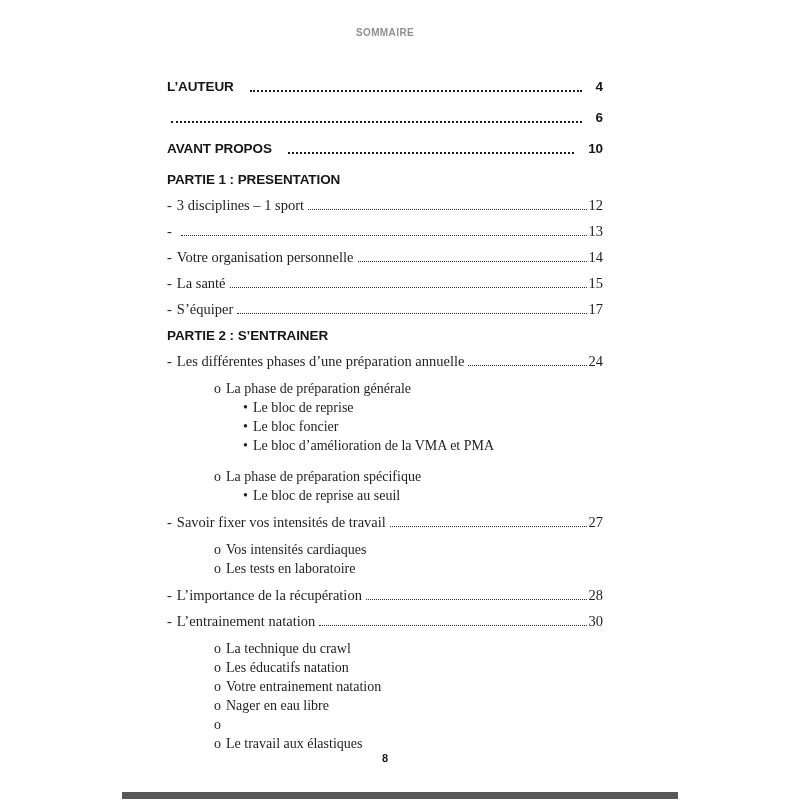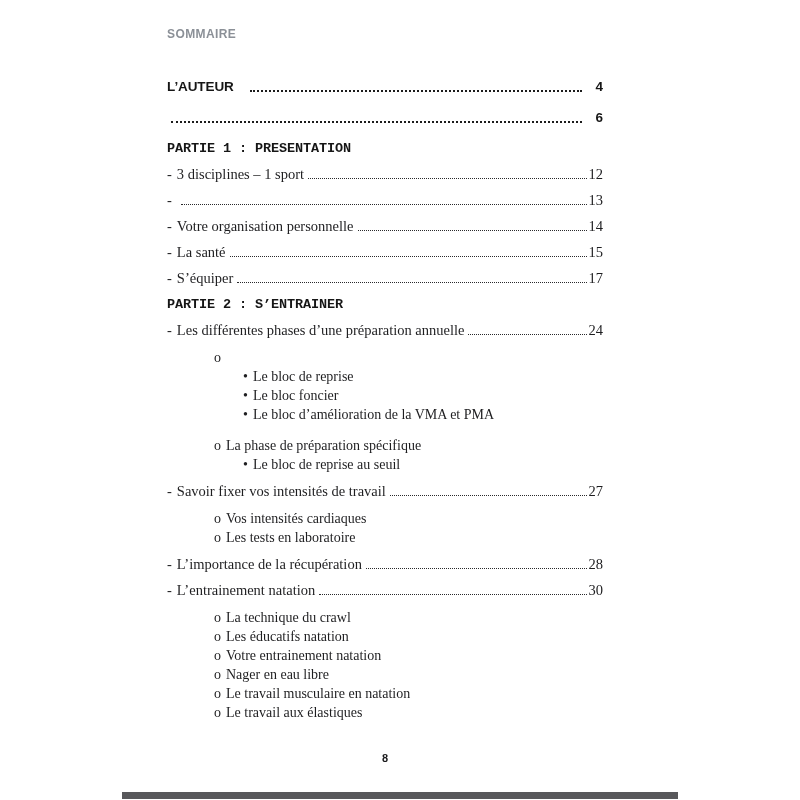--- a/index.html
+++ b/index.html
@@ -9,38 +9,39 @@
     --bar-color:#58585b;
   }
   *{margin:0;padding:0;box-sizing:border-box;}
   html,body{width:800px;height:800px;background:#ffffff;overflow:hidden;}
   body{position:relative;font-family:"Liberation Serif","DejaVu Serif",serif;color:var(--body-text);}
 
   .book-page{position:absolute;left:122px;top:0;width:558px;height:800px;background:#ffffff;}
 
   .page-header{
     position:absolute;left:45px;top:27px;width:436px;
+    text-align:center;
     font-family:"Liberation Sans","DejaVu Sans",sans-serif;
-    font-weight:700;font-size:12px;letter-spacing:0.4px;
+    font-weight:700;font-size:10px;letter-spacing:0.4px;
     color:var(--header-text);
   }
 
   .toc-list{position:absolute;left:45px;top:79px;width:436px;}
 
   .row{display:flex;align-items:flex-end;}
   .row .label{white-space:nowrap;}
   .prefix{margin-right:5px;}
 
   .r-bold,.r-section{
     font-family:"Liberation Sans","DejaVu Sans",sans-serif;
     font-weight:700;font-size:13.5px;line-height:15px;
     color:var(--heading-text);letter-spacing:-0.1px;
   }
   .r-bold{margin-bottom:16px;gap:12px;}
-  .r-section{margin-top:0;margin-bottom:11px;font-family:Liberation Mono, monospace;}
+  .r-section{margin-top:0;margin-bottom:11px;}
 
   .r-item{
     font-size:14.5px;line-height:15px;
     margin-top:11px;margin-bottom:11px;
   }
   .r-sub{
     font-size:14px;line-height:17px;
     padding-left:47px;margin:2px 0;
   }
   .r-subsub{
@@ -78,20 +79,25 @@
   <div class="toc-list">
       <div class="row r-bold">
         <span class="label">L’AUTEUR</span>
         <span class="dots"></span>
         <span class="pagenum">4</span>
       </div>
       <div class="row r-bold">
         <span class="dots"></span>
         <span class="pagenum">6</span>
       </div>
+      <div class="row r-bold">
+        <span class="label">AVANT PROPOS</span>
+        <span class="dots"></span>
+        <span class="pagenum">10</span>
+      </div>
       <div class="row r-section">
         <span class="label">PARTIE 1 : PRESENTATION</span>
       </div>
       <div class="row r-item">
         <span class="prefix">-</span>
         <span class="label">3 disciplines – 1 sport</span>
         <span class="dots"></span>
         <span class="pagenum">12</span>
       </div>
       <div class="row r-item">
@@ -121,20 +127,21 @@
         <span class="label">PARTIE 2 : S’ENTRAINER</span>
       </div>
       <div class="row r-item">
         <span class="prefix">-</span>
         <span class="label">Les différentes phases d’une préparation annuelle</span>
         <span class="dots"></span>
         <span class="pagenum">24</span>
       </div>
       <div class="row r-sub">
         <span class="prefix">o</span>
+        <span class="label">La phase de préparation générale</span>
       </div>
       <div class="row r-subsub">
         <span class="prefix">•</span>
         <span class="label">Le bloc de reprise</span>
       </div>
       <div class="row r-subsub">
         <span class="prefix">•</span>
         <span class="label">Le bloc foncier</span>
       </div>
       <div class="row r-subsub">
@@ -186,21 +193,20 @@
       <div class="row r-sub">
         <span class="prefix">o</span>
         <span class="label">Votre entrainement natation</span>
       </div>
       <div class="row r-sub">
         <span class="prefix">o</span>
         <span class="label">Nager en eau libre</span>
       </div>
       <div class="row r-sub">
         <span class="prefix">o</span>
-        <span class="label">Le travail musculaire en natation</span>
       </div>
       <div class="row r-sub">
         <span class="prefix">o</span>
         <span class="label">Le travail aux élastiques</span>
       </div>
     </div>
   <div class="folio">8</div>
   <div class="bottom-bar"></div>
 </div>
 

